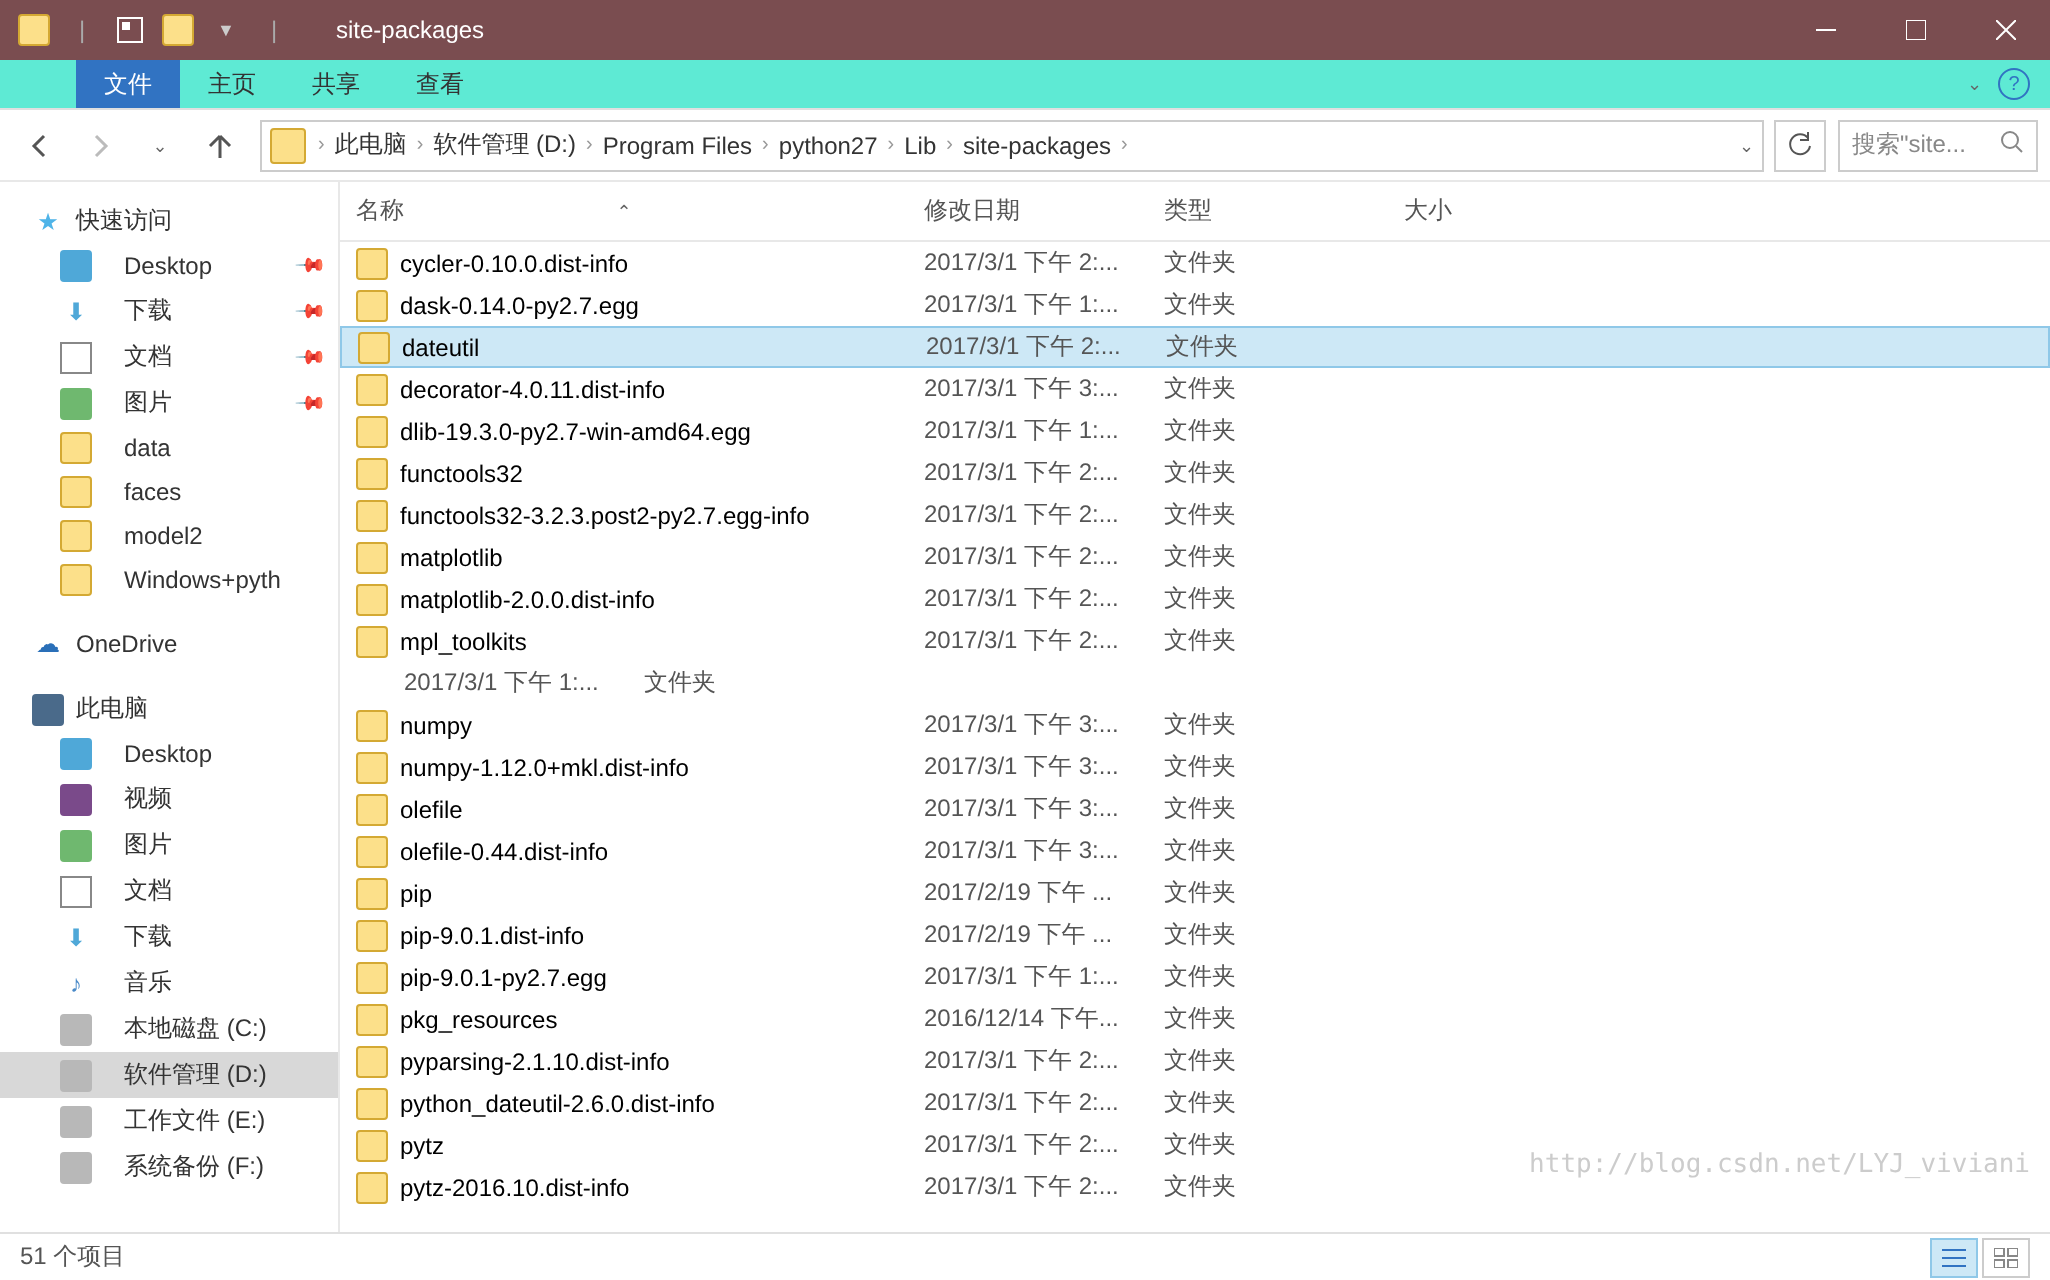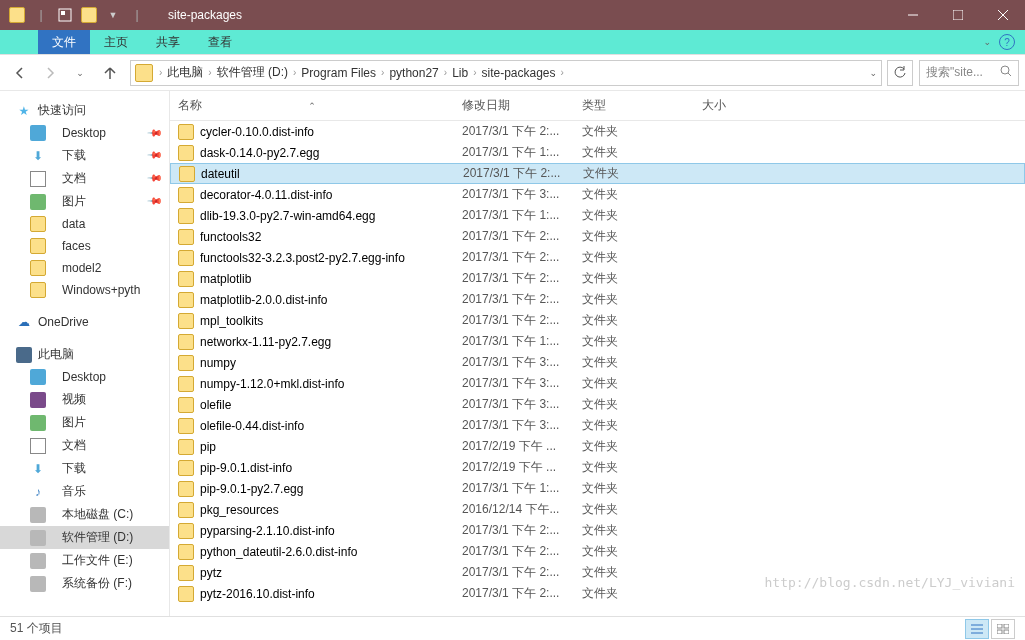--- a/index.html
+++ b/index.html
@@ -364,24 +364,20 @@
         <div class="filerow">
           <div class="col col-name">
             <span class="icon folder"></span>
             <span>mpl_toolkits</span>
           </div>
           <div class="col col-date">2017/3/1 下午 2:...</div>
           <div class="col col-type">文件夹</div>
           <div class="col col-size"></div>
         </div>
         <div class="filerow">
-          <div class="col col-name">
-            <span class="icon folder"></span>
-            <span>networkx-1.11-py2.7.egg</span>
-          </div>
           <div class="col col-date">2017/3/1 下午 1:...</div>
           <div class="col col-type">文件夹</div>
           <div class="col col-size"></div>
         </div>
         <div class="filerow">
           <div class="col col-name">
             <span class="icon folder"></span>
             <span>numpy</span>
           </div>
           <div class="col col-date">2017/3/1 下午 3:...</div>

